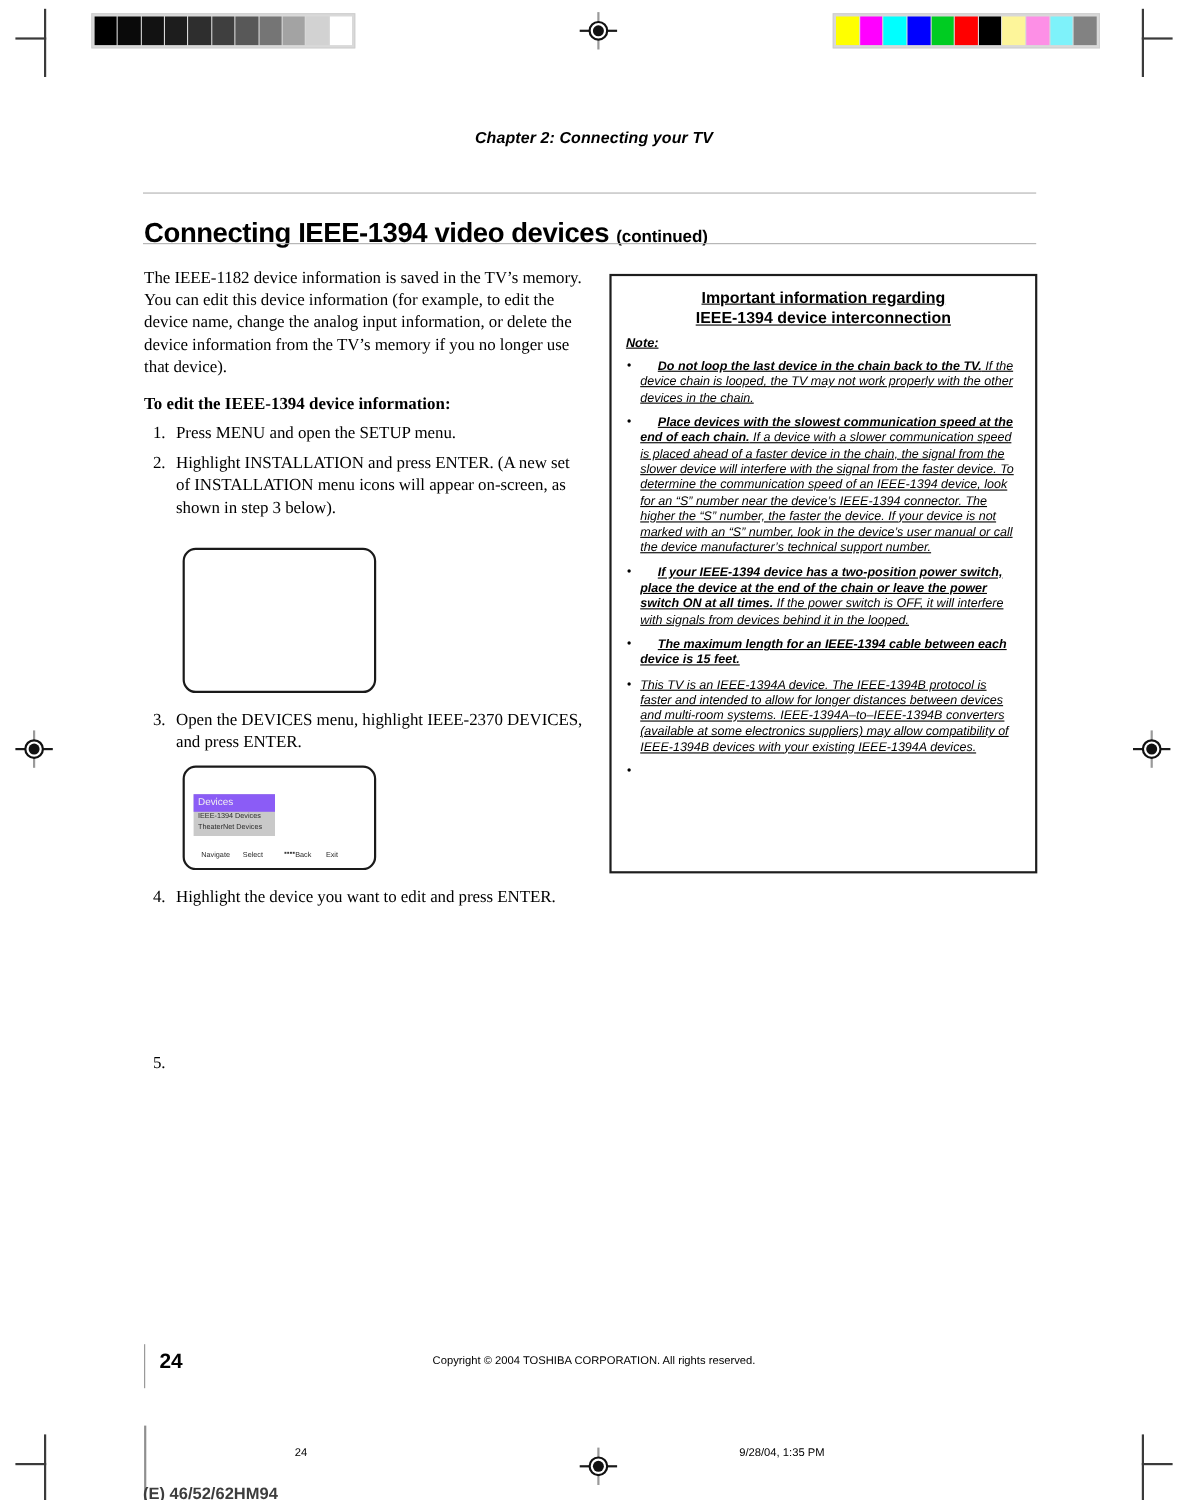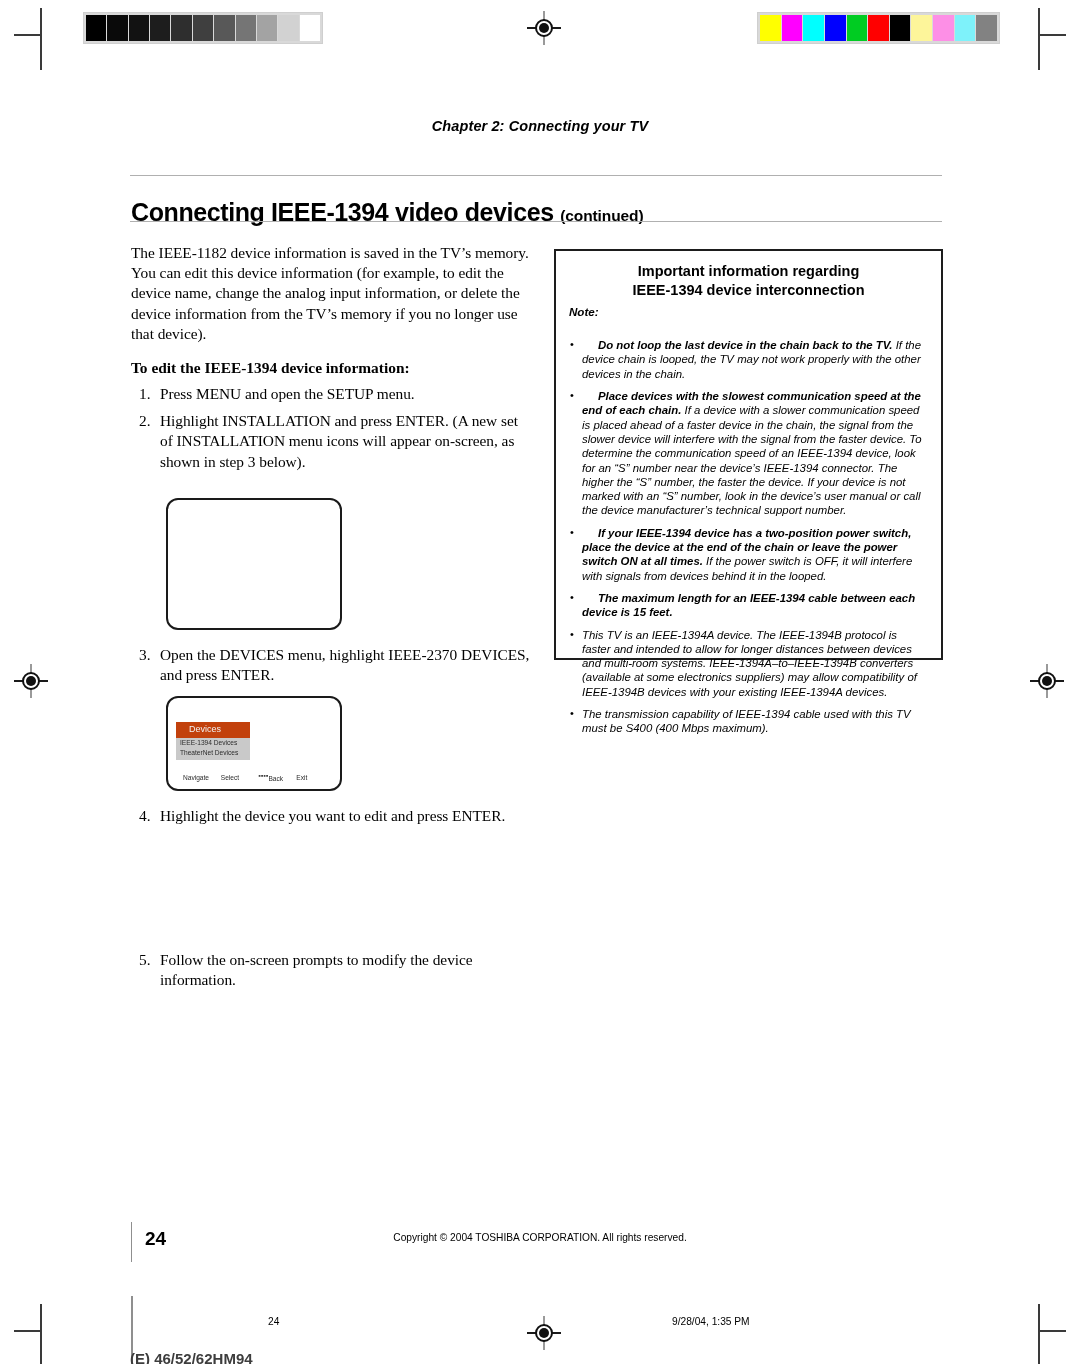--- a/index.html
+++ b/index.html
@@ -150,26 +150,25 @@
     position: absolute;
     left: 166px; top: 696px; width: 176px; height: 95px;
   }
   .osd-panel {
     position: absolute;
     left: 8px; top: 24px; width: 74px;
     background: #c9c9c9;
     font-family: "Liberation Sans", sans-serif;
   }
   .osd-title {
-    background: #c2410c;
+    background: #8b5cf6;
     color: #f2f2f2;
     font-size: 9px;
     padding: 2px 20px 3px 4px;
     line-height: 11px;
-    text-align: center;
   }
   .osd-item {
     font-size: 6.6px;
     color: #2c2c2c;
     padding: 1px 4px 0 4px;
     line-height: 8.6px;
   }
   .osd-item:last-child { padding-bottom: 3px; }
   .osd-bottombar {
     position: absolute;
@@ -185,37 +184,38 @@
   .osd-glyph {
     font-size: 3.6px;
     letter-spacing: .3px;
     vertical-align: 3.5px;
     color: #3a3a3a;
   }
 
   
   .infobox {
     position: absolute;
-    left: 554px; top: 249px; width: 389px; height: 411px;
+    left: 554px; top: 249px; width: 389px; height: 545px;
     border: 2px solid #1d1d1d;
     box-sizing: border-box;
     padding: 11px 13px 10px 13px;
     font-family: "Liberation Sans", sans-serif;
+    text-decoration: underline;
   }
   .ib-title {
     text-align: center;
     font-weight: bold;
     font-size: 14.5px;
     line-height: 18.6px;
   }
   .ib-note {
     font-weight: bold;
     font-style: italic;
     font-size: 11.6px;
-    margin: 6px 0 20px 0;
+    margin: 6px 0 8px 0;
   }
   ul.ib-list { list-style: none; margin: 0; padding: 0; }
   ul.ib-list > li {
     position: relative;
     padding-left: 13px;
     margin-bottom: 8px;
     font-size: 11.4px;
     line-height: 14.3px;
     font-style: italic;
   }
@@ -381,35 +381,35 @@
 </div>
 
 <div style="position:absolute;left:131px;top:806px;width:400px;">
   <ol class="steps">
     <li><span class="num">4.</span><span>Highlight the device you want to edit and press ENTER.</span></li>
   </ol>
 </div>
 
 <div style="position:absolute;left:131px;top:950px;width:400px;">
   <ol class="steps">
-    <li><span class="num">5.</span><span>Follow the on-screen prompts to modify the device information.</span></li>
+    <li><span class="num">5.</span></li>
   </ol>
 </div>
 
 <div class="infobox">
   <div class="ib-title">Important information regarding</div>
   <div class="ib-title">IEEE-1394 device interconnection</div>
   <div class="ib-note">Note:</div>
   <ul class="ib-list" id="ib-list">
       <li><span class="bullet">•</span><b>Do not loop the last device in the chain back to the TV.</b><span> If the device chain is looped, the TV may not work properly with the other devices in the chain.</span></li>
       <li><span class="bullet">•</span><b>Place devices with the slowest communication speed at the end of each chain.</b><span> If a device with a slower communication speed is placed ahead of a faster device in the chain, the signal from the slower device will interfere with the signal from the faster device. To determine the communication speed of an IEEE-1394 device, look for an “S” number near the device’s IEEE-1394 connector. The higher the “S” number, the faster the device. If your device is not marked with an “S” number, look in the device’s user manual or call the device manufacturer’s technical support number.</span></li>
       <li><span class="bullet">•</span><b>If your IEEE-1394 device has a two-position power switch, place the device at the end of the chain or leave the power switch ON at all times.</b><span> If the power switch is OFF, it will interfere with signals from devices behind it in the looped.</span></li>
       <li><span class="bullet">•</span><b>The maximum length for an IEEE-1394 cable between each device is 15 feet.</b></li>
       <li><span class="bullet">•</span><span>This TV is an IEEE-1394A device. The IEEE-1394B protocol is faster and intended to allow for longer distances between devices and multi-room systems. IEEE-1394A–to–IEEE-1394B converters (available at some electronics suppliers) may allow compatibility of IEEE-1394B devices with your existing IEEE-1394A devices.</span></li>
-      <li><span class="bullet">•</span><span>The transmission capability of IEEE-1394 cable used with this TV must be S400 (400 Mbps maximum).</span></li>
+      <li><span class="bullet">•</span></li>
     </ul>
 </div>
 
 <div class="footer-rule"></div>
 <div class="page-number">24</div>
 <div class="copyright">Copyright © 2004 TOSHIBA CORPORATION. All rights reserved.</div>
 <div class="prod-left">HMX94(E)012-25(2B-Cnct)</div>
 <div class="prod-pg">24</div>
 <div class="prod-date">9/28/04, 1:35 PM</div>
 <div class="prod-model">(E) 46/52/62HM94</div>

